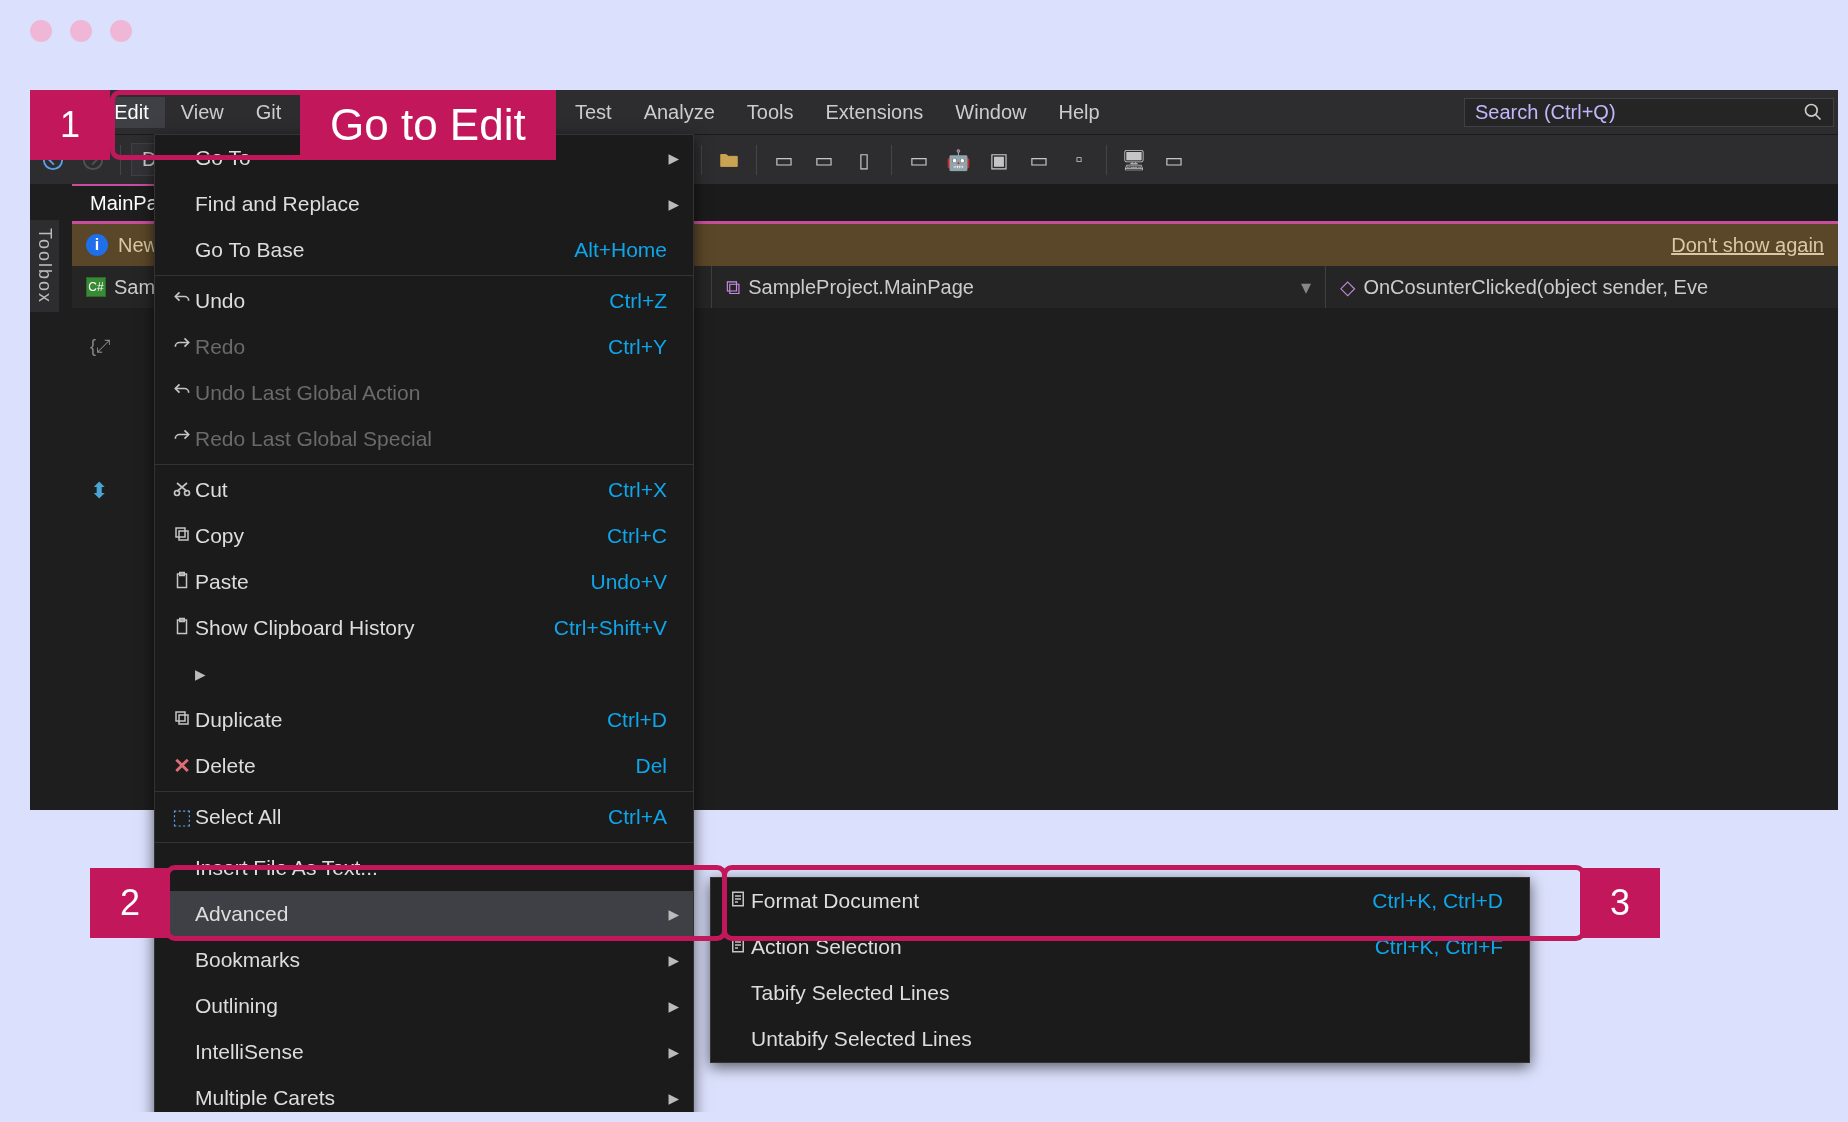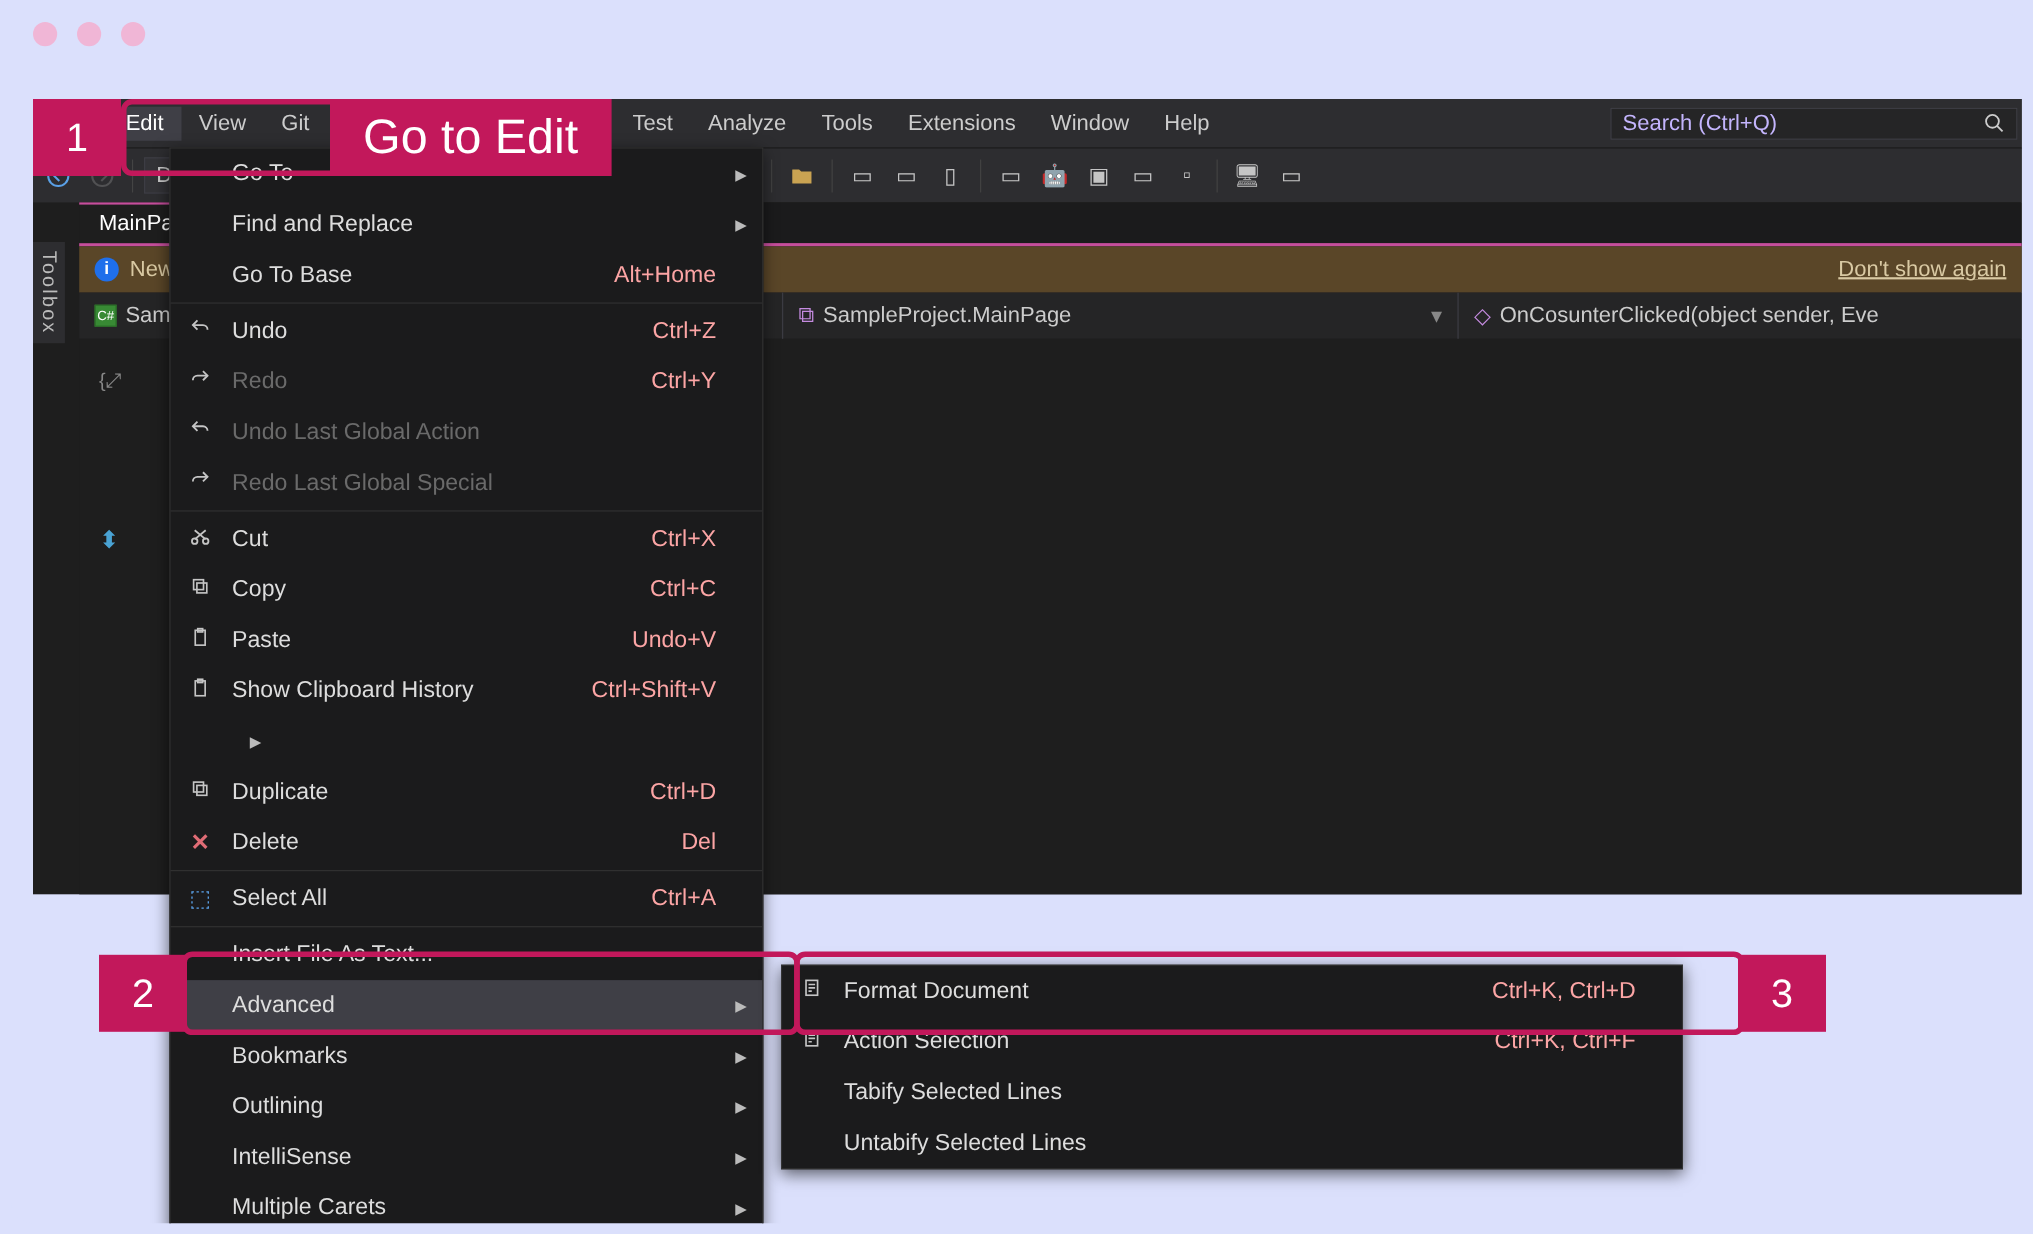--- a/index.html
+++ b/index.html
@@ -63,27 +63,27 @@
   .nav .cell .drop{margin-left:8px;color:#888;}
   .csicon{width:20px;height:20px;background:#388a34;border:1px solid #2a6b27;color:#fff;font-size:12px;display:flex;align-items:center;justify-content:center;}
 
   
   .code{background:#1e1e1e;color:#d4d4d4;font-family: Consolas, monospace;font-size:22px;padding:20px 0 60px 60px;line-height:1.6;white-space:pre;}
   .kw{color:#569cd6;} .type{color:#4ec9b0;} .punct{color:#d4d4d4;}
   .gutglyph{color:#888;font-size:18px;}
 
   
   .menu{position:absolute;background:#1b1b1c;border:1px solid #333;box-shadow:0 4px 14px rgba(0,0,0,.6);color:#ddd;font-size:21px;min-width:540px;z-index:40;}
-  .menu .row{display:flex;align-items:center;height:46px;padding:0 14px;gap:16px;}
+  .menu .row{display:flex;align-items:center;height:46px;padding:0 14px;}
   .menu .row.disabled{color:#6a6a6a;justify-content:space-between;}
   .menu .row.highlight{background:#3f3f46;}
   .menu .row.highlight-sel{background:#094771;outline:1px solid #007acc;}
   .menu .ico{width:26px;text-align:center;color:#bbb;}
   .menu .lbl{flex:1;}
-  .menu .short{color:#fca5a5;}
+  .menu .short{color:#0ea5e9;}
   .menu .arr{color:#bbb;}
   .menu hr{border:none;border-top:1px solid #333;margin:2px 0;}
 
   
   .callout{position:absolute;background:#c2185b;color:#fff;font-weight:500;display:flex;align-items:center;z-index:100;}
   .callout.num{width:80px;height:70px;justify-content:center;font-size:36px;}
   .callout.box{border:5px solid #c2185b;background:transparent;border-radius:10px;z-index:90;}
   .callout.label{font-size:44px;padding:16px 30px;height:70px;}
 
   .submenu{min-width:820px;}

